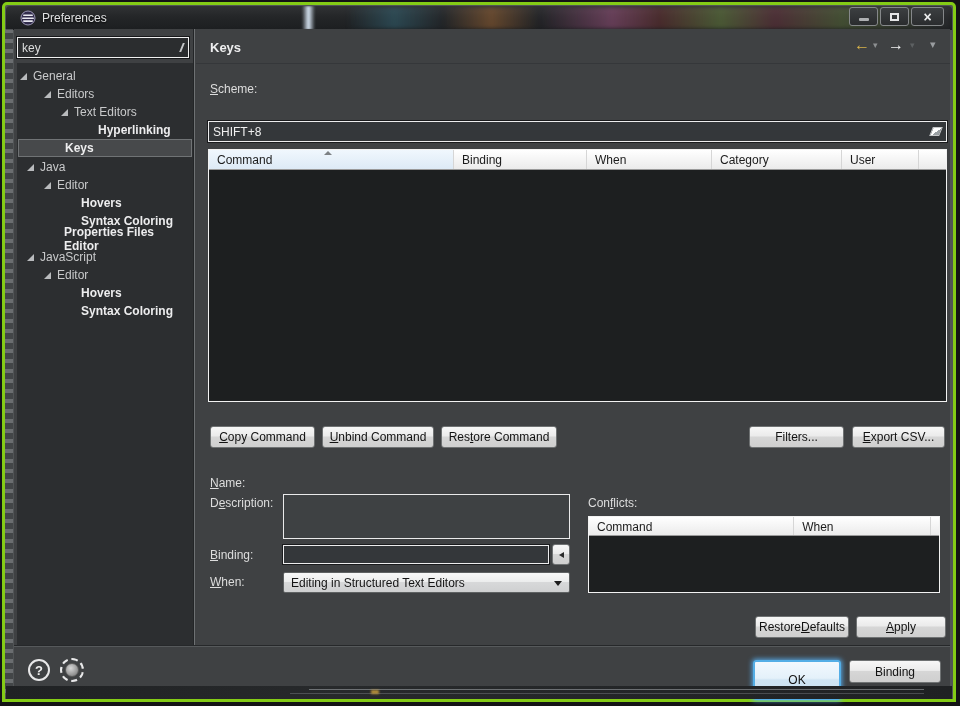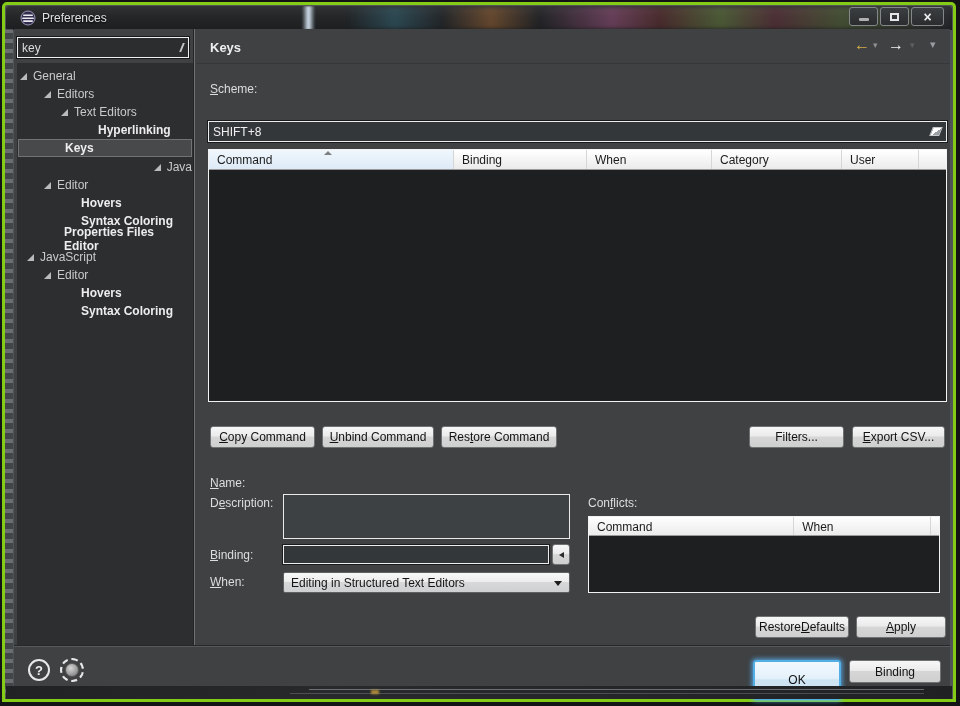--- a/index.html
+++ b/index.html
@@ -157,21 +157,21 @@
       <div class="trow" style="top:40px;padding-left:43px;">
         <span class="tw"></span>
         <span>Text Editors</span>
       </div>
       <div class="trow match" style="top:58px;padding-left:80px;">
         <span>Hyperlinking</span>
       </div>
       <div class="trow match sel" style="top:76px;padding-left:46px;">
         <span>Keys</span>
       </div>
-      <div class="trow" style="top:95px;padding-left:9px;justify-content:flex-end;">
+      <div class="trow" style="top:95px;padding-left:9px;">
         <span class="tw"></span>
         <span>Java</span>
       </div>
       <div class="trow" style="top:113px;padding-left:26px;">
         <span class="tw"></span>
         <span>Editor</span>
       </div>
       <div class="trow match" style="top:131px;padding-left:63px;">
         <span>Hovers</span>
       </div>

